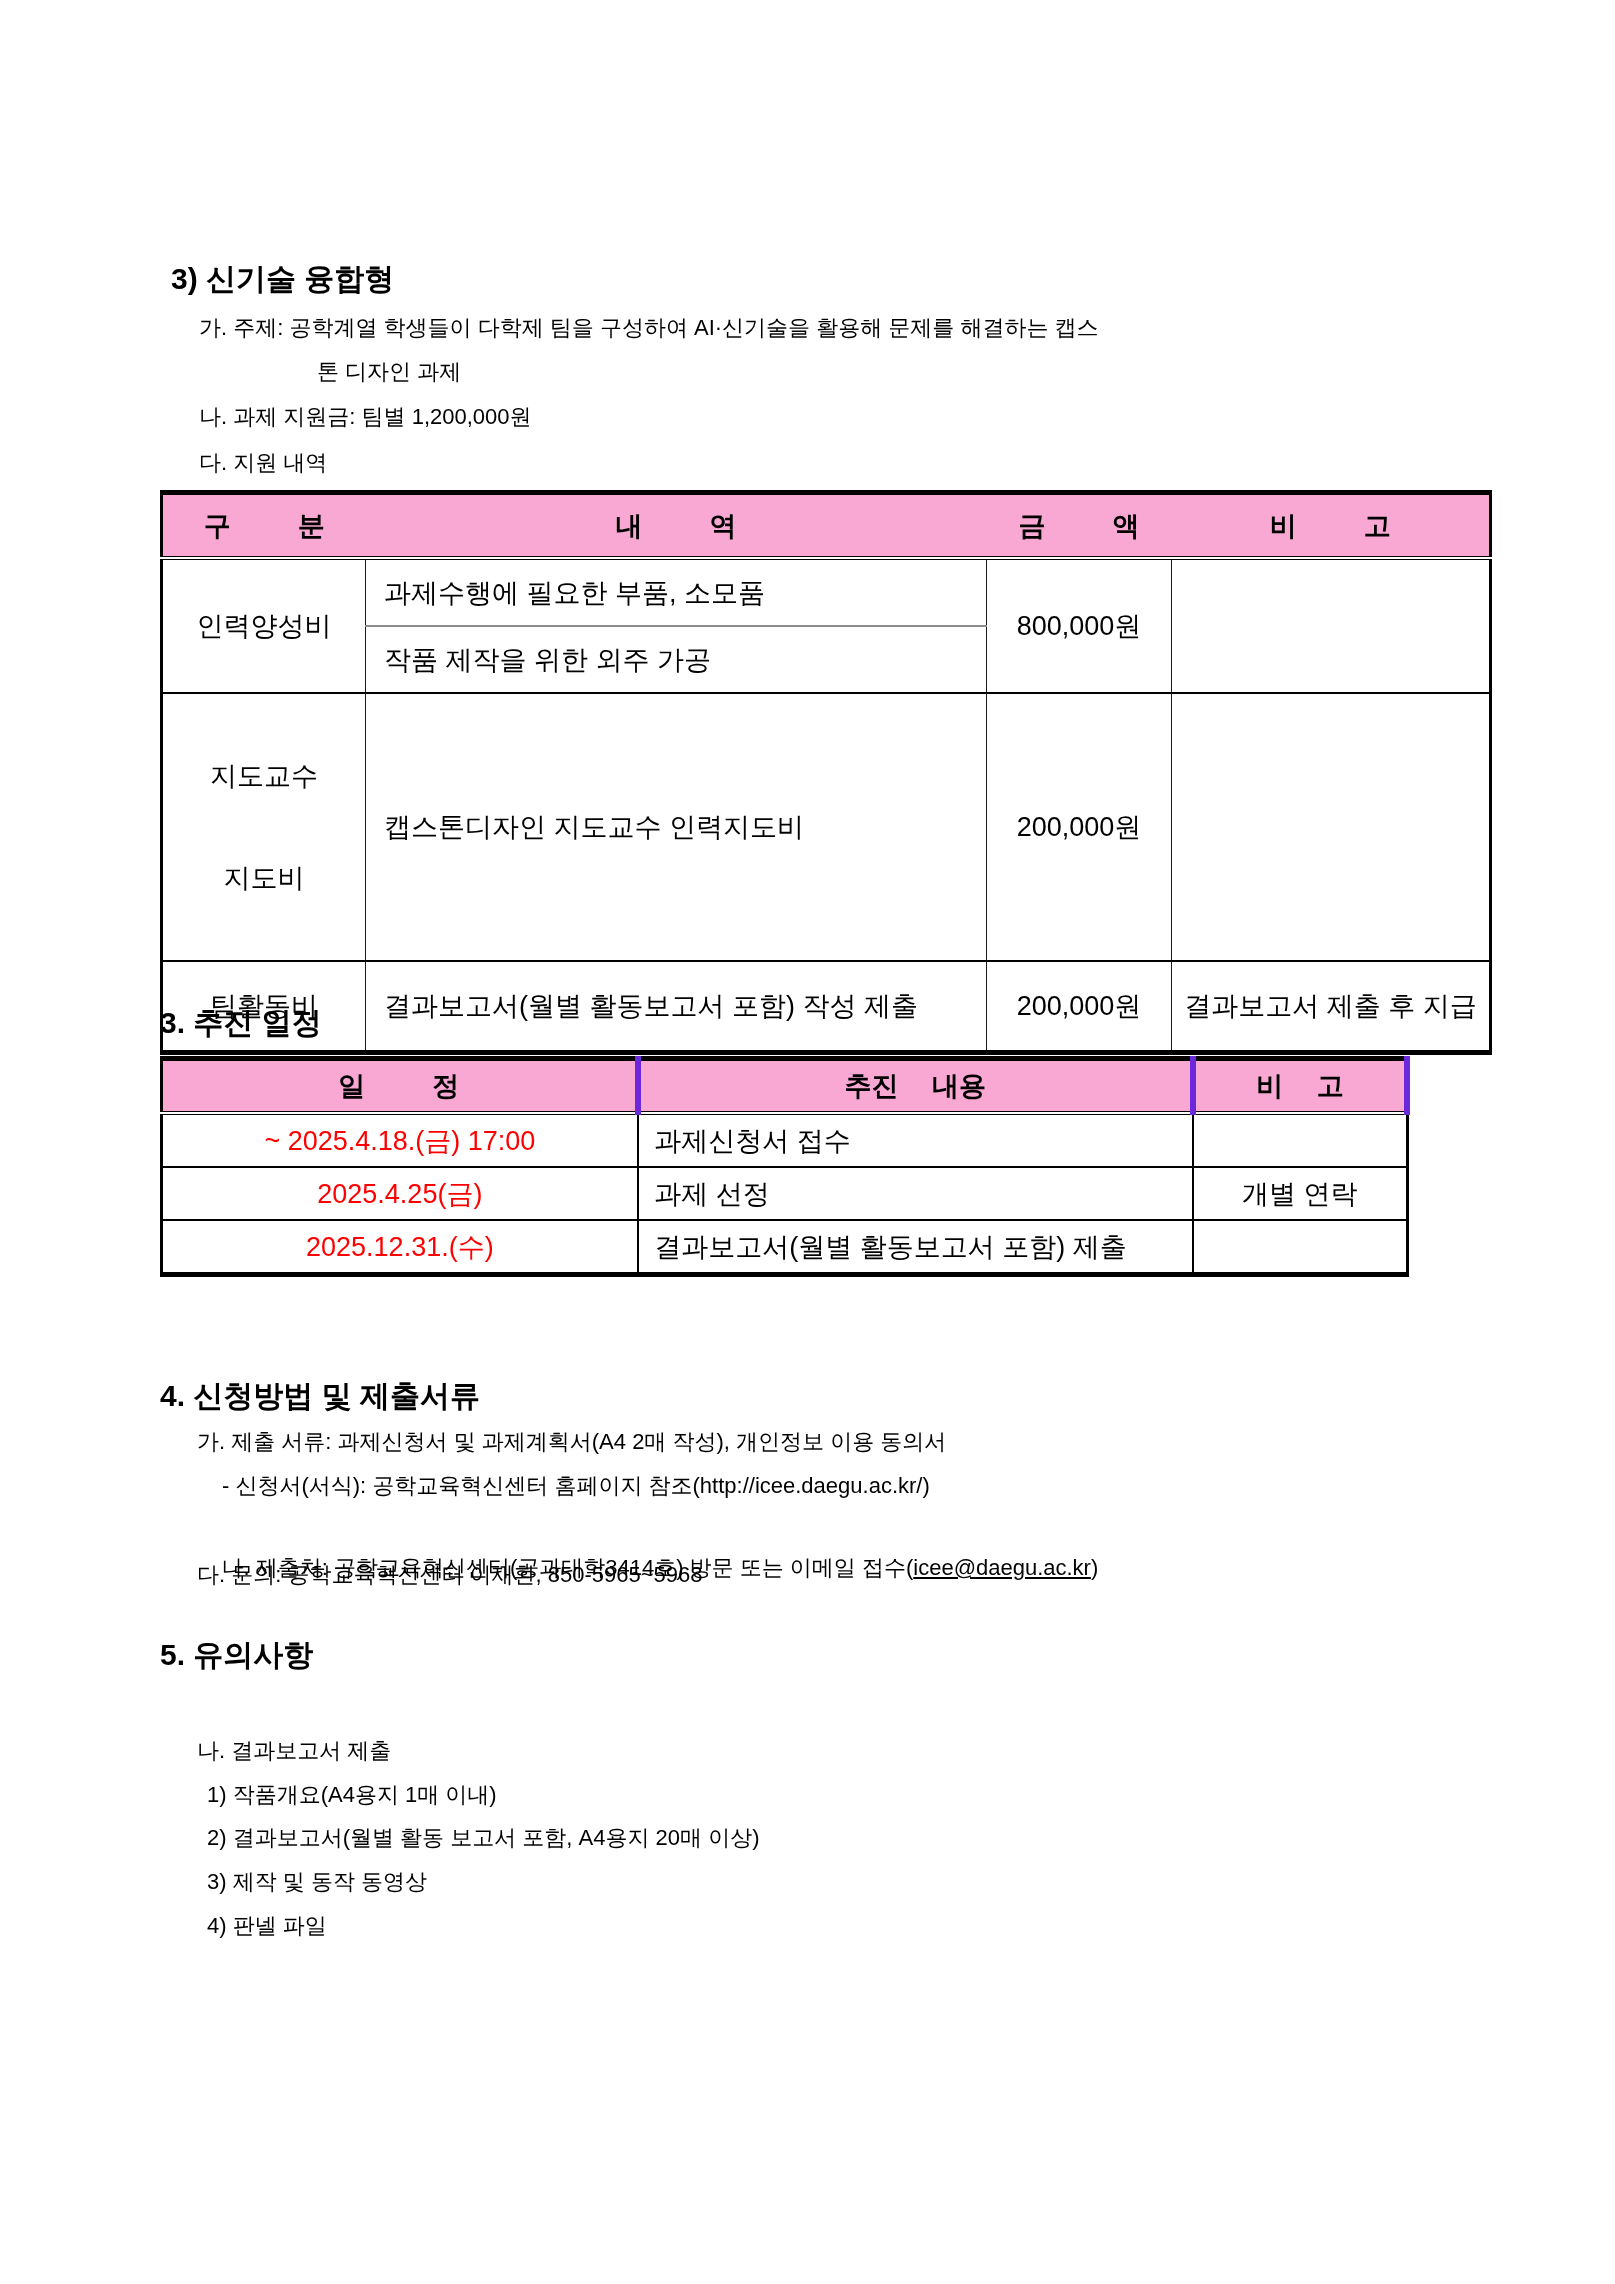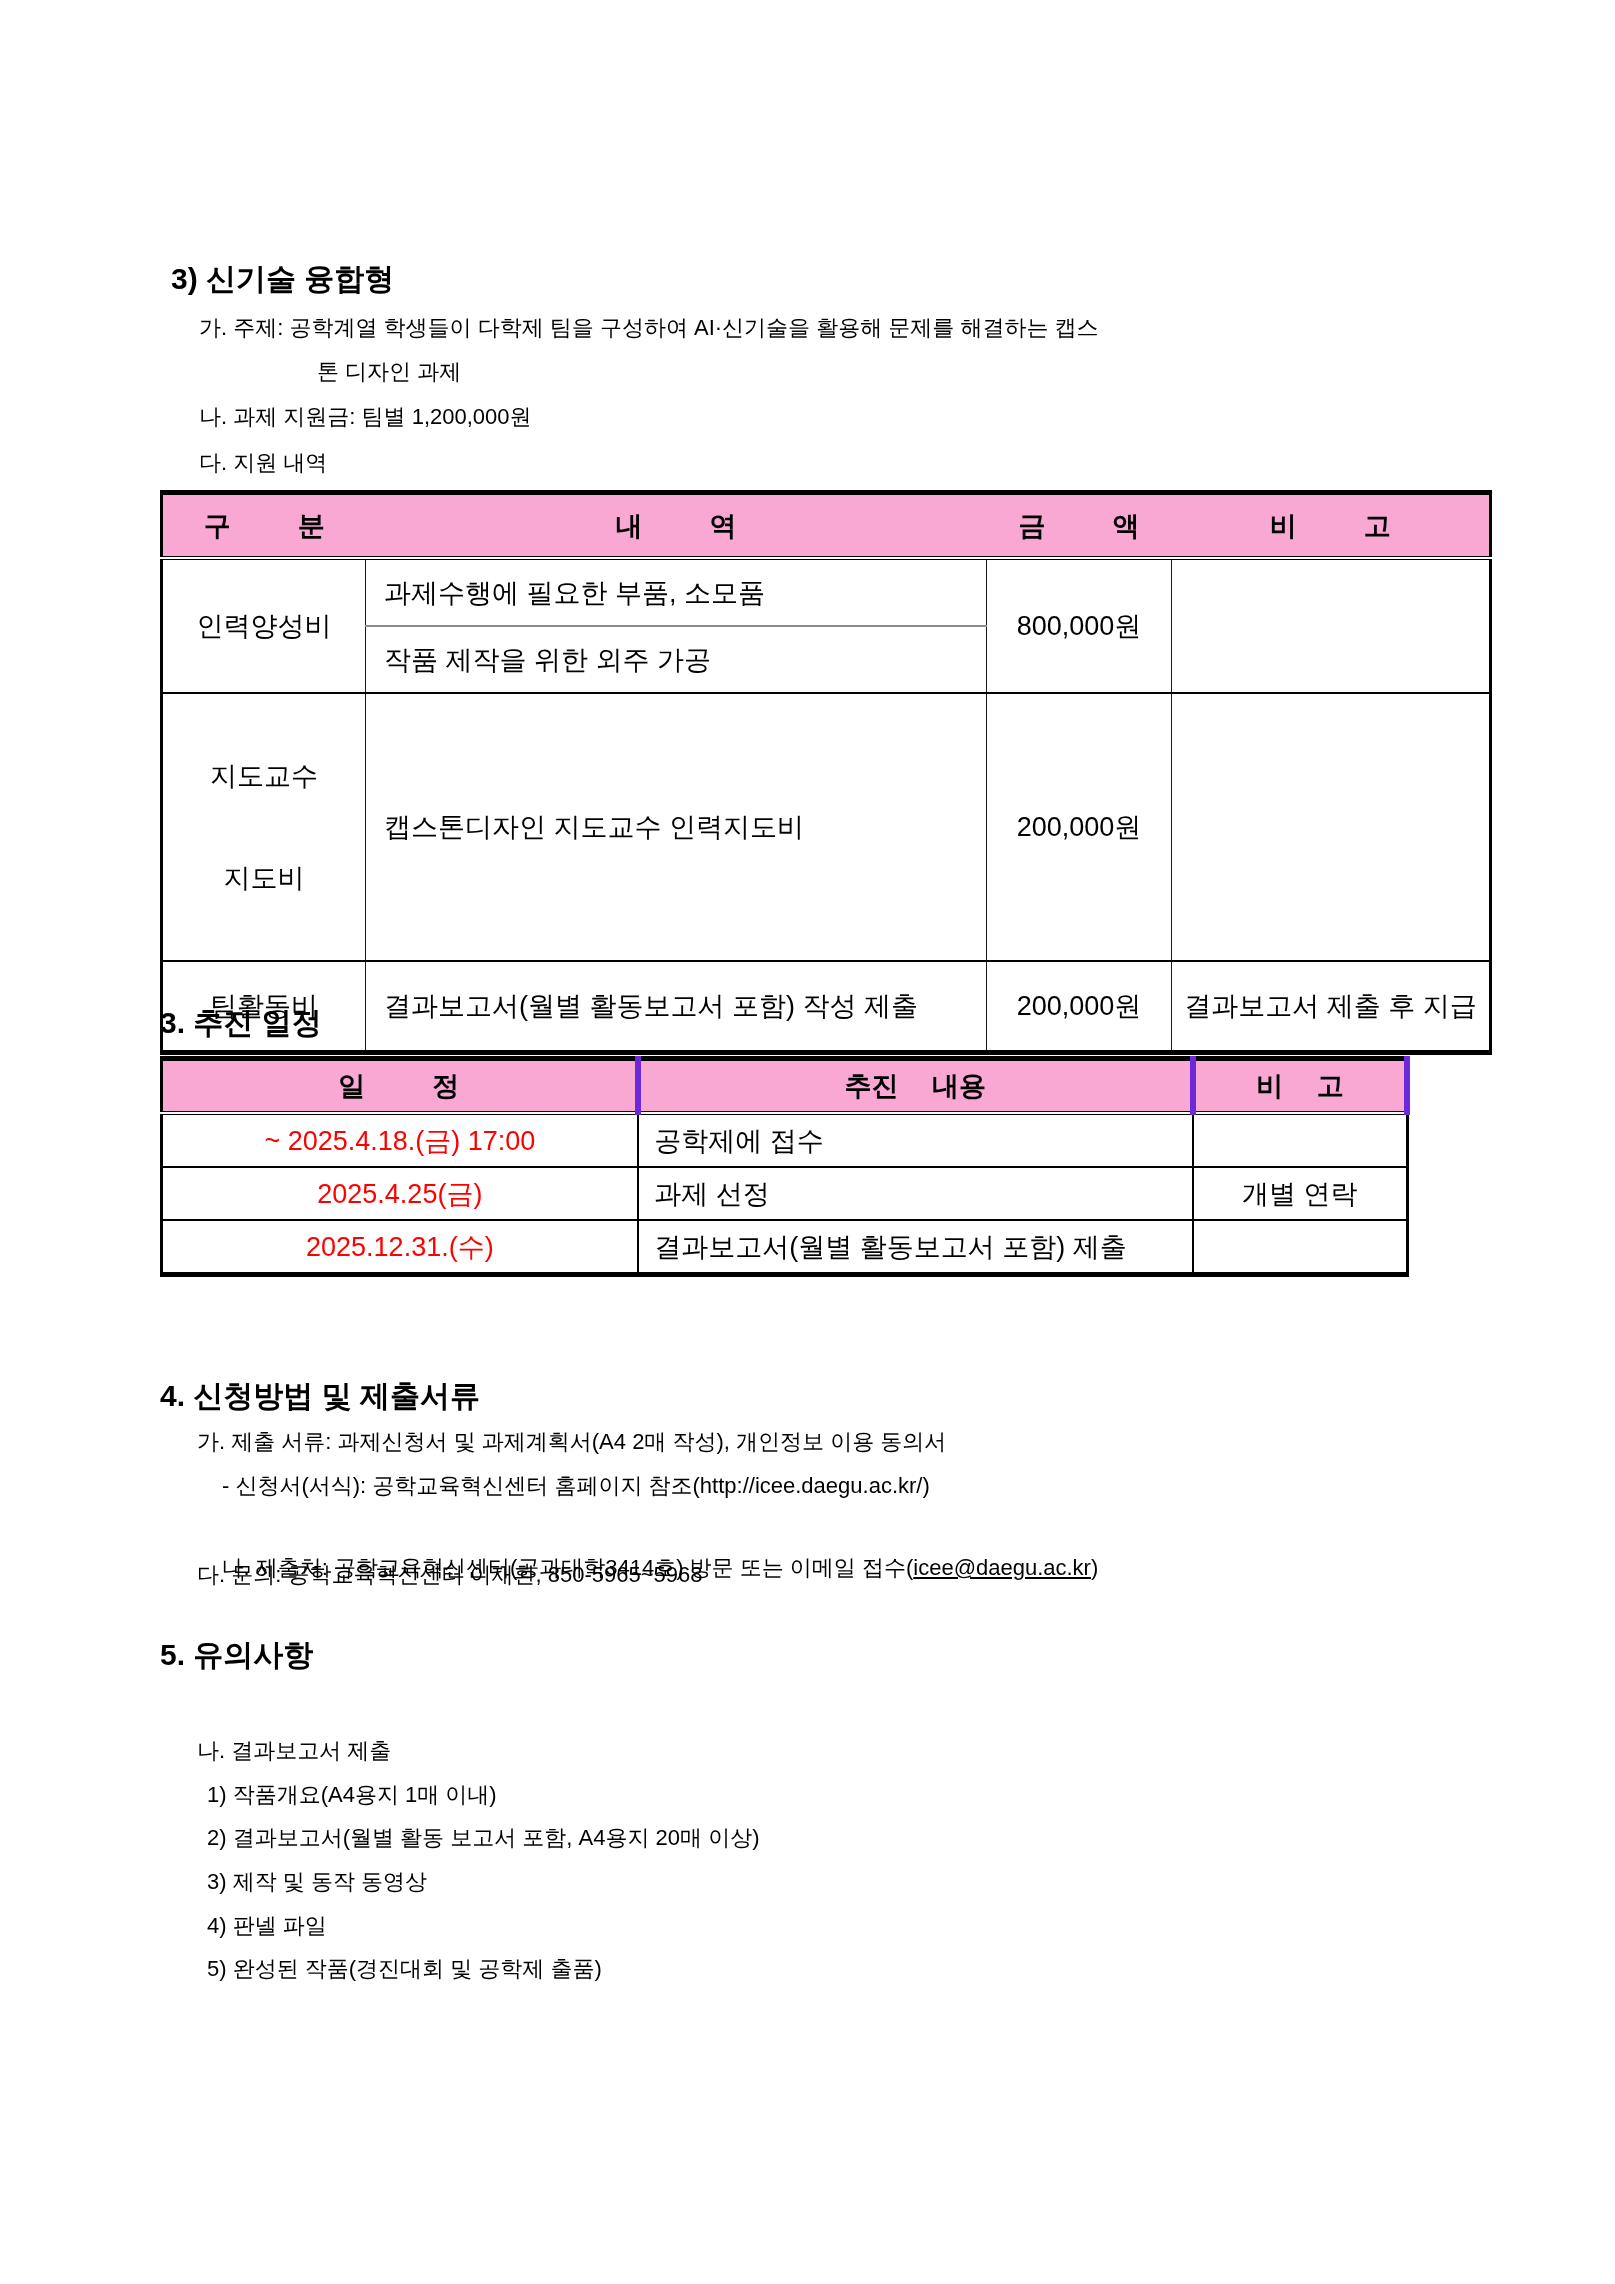--- a/index.html
+++ b/index.html
@@ -130,21 +130,21 @@
         <col style="width:214px">
     </colgroup>
     <tbody>
         <tr>
       <th>일  정</th>
       <th>추진 내용</th>
       <th>비 고</th>
     </tr>
     <tr>
       <td class="date">~ 2025.4.18.(금) 17:00</td>
-      <td class="content">공학제에 접수</td>
+      <td class="content">과제신청서 접수</td>
       <td></td>
     </tr>
     <tr>
       <td class="date">2025.4.25(금)</td>
       <td class="content">과제 선정</td>
       <td>개별 연락</td>
     </tr>
     <tr>
       <td class="date">2025.12.31.(수)</td>
       <td class="content">결과보고서(월별 활동보고서 포함) 제출</td>
@@ -160,16 +160,15 @@
     <span>나. 제출처: 공학교육혁신센터(공과대학3414호) 방문 또는 이메일 접수(</span><a class="email">icee@daegu.ac.kr</a><span>)</span>
   </div>
   <div class="line" style="left:197px;top:1556px">다. 문의: 공학교육혁신센터 이재환, 850-5965~5968</div>
 
   <div class="line h-section" style="left:160px;top:1636px">5. 유의사항</div>
   <div class="line" style="left:197px;top:1732px">나. 결과보고서 제출</div>
   <div class="line" style="left:207px;top:1776px">1) 작품개요(A4용지 1매 이내)</div>
   <div class="line" style="left:207px;top:1819px">2) 결과보고서(월별 활동 보고서 포함, A4용지 20매 이상)</div>
   <div class="line" style="left:207px;top:1863px">3) 제작 및 동작 동영상</div>
   <div class="line" style="left:207px;top:1907px">4) 판넬 파일</div>
-  <div class="line" style="left:207px;top:1950px">5) 완성된 작품(경진대회 및 공학제 출품)</div>
 
 </div>
 
 
 </body></html>

